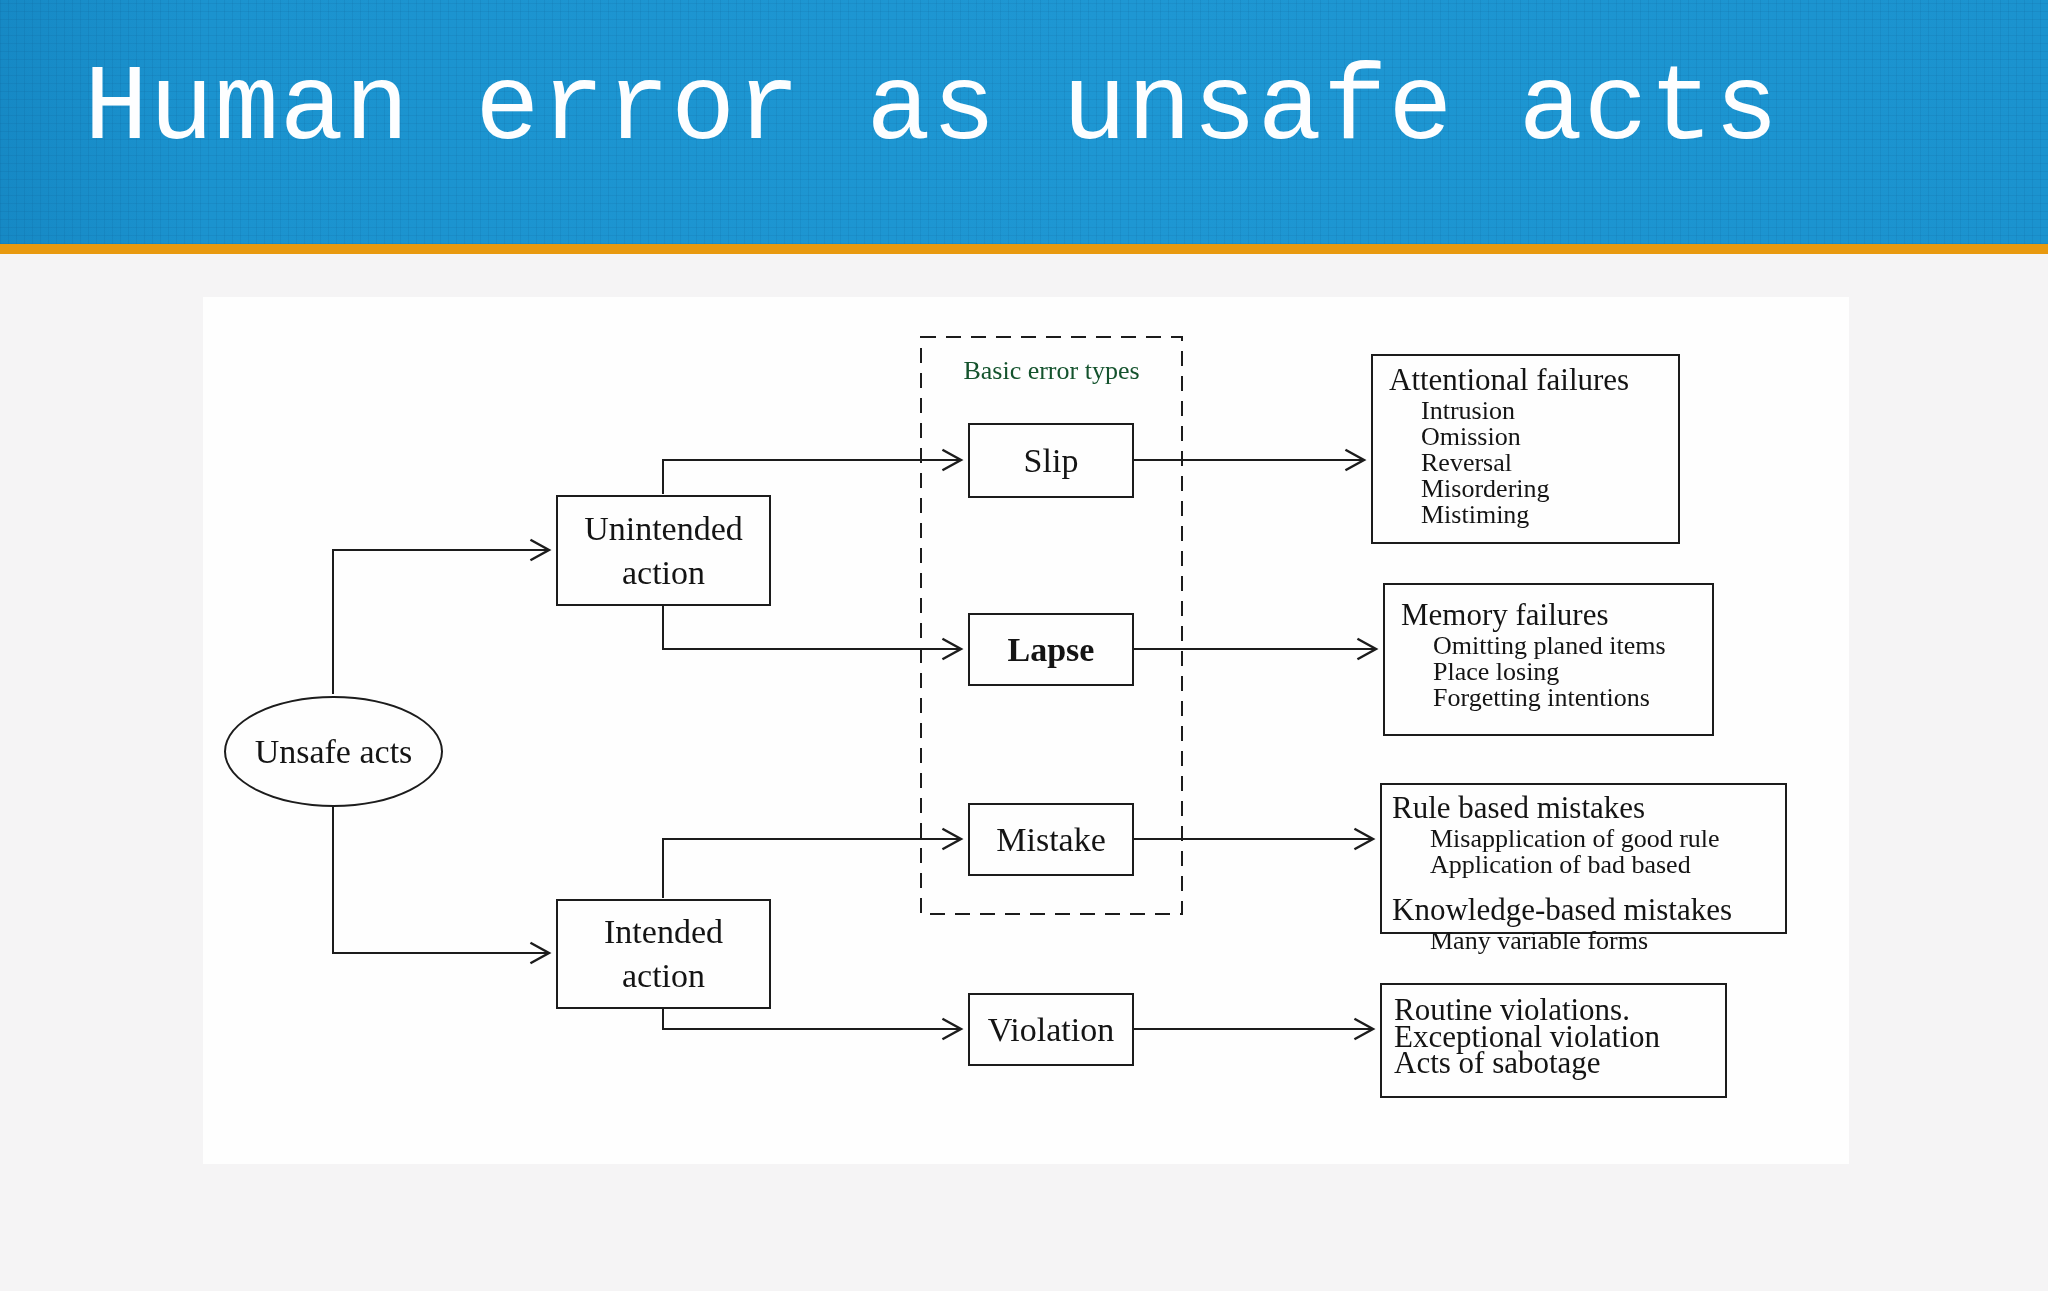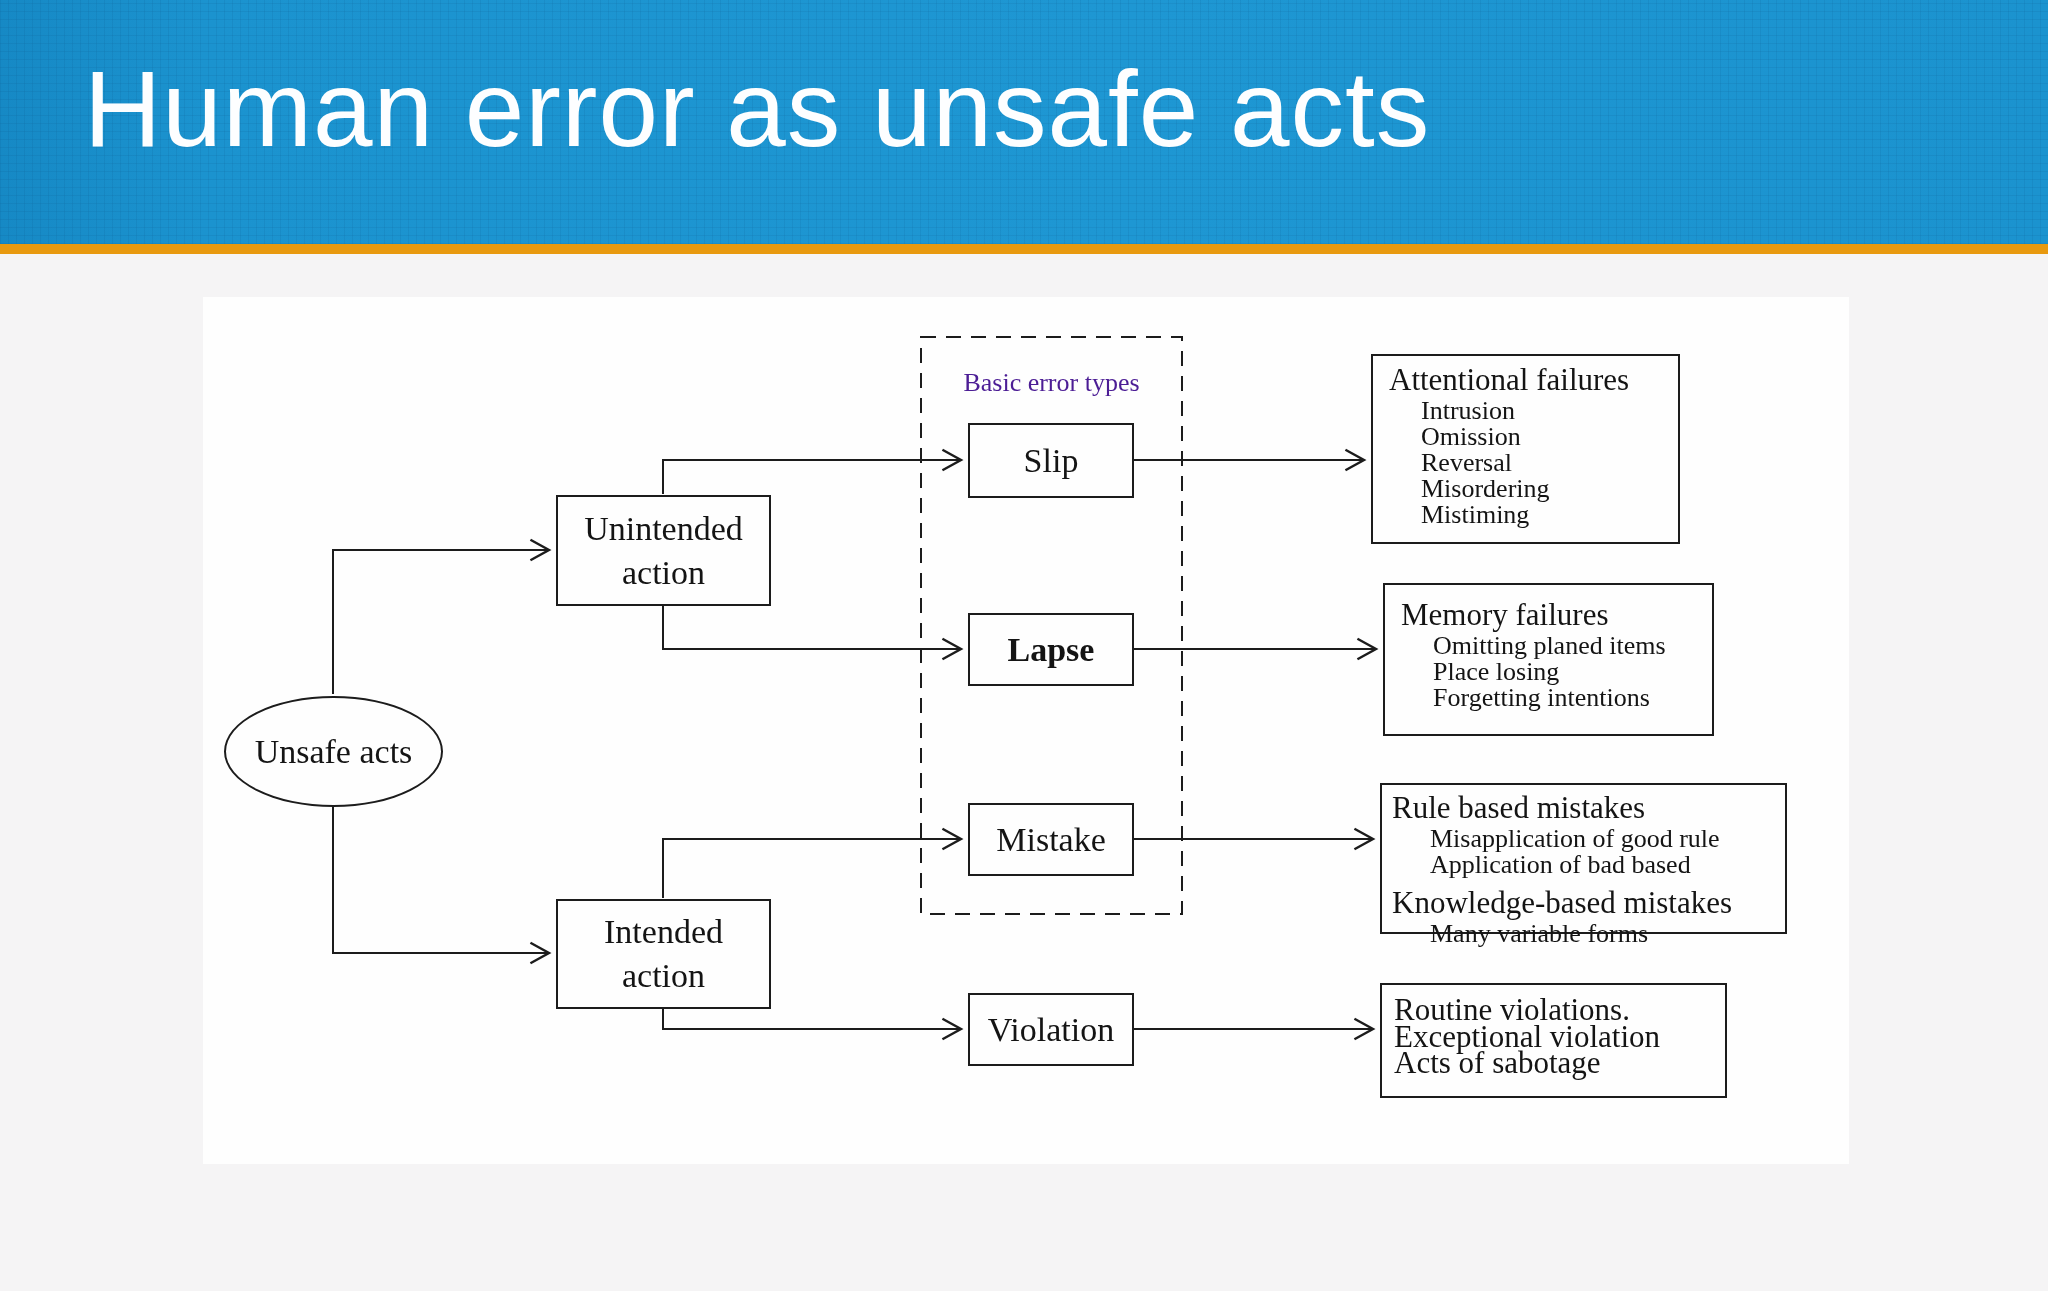--- a/index.html
+++ b/index.html
@@ -26,21 +26,21 @@
       repeating-linear-gradient(0deg, rgba(8,70,120,0.10) 0 1px, rgba(255,255,255,0.0) 1px 8px),
       repeating-linear-gradient(90deg, rgba(8,70,120,0.10) 0 1px, rgba(255,255,255,0.0) 1px 8px),
       linear-gradient(90deg, #1689c5 0%, #1b93cf 10%, #1e97d3 55%, #1b93cf 100%);
     background-color: #1b94d0;
   }
   .title {
     position: absolute;
     left: 84px;
     top: 50px;
     margin: 0;
-    font-family: Liberation Sans, sans-serif;
+    font-family: Liberation Mono, monospace;
     font-weight: 300;
     font-size: 107px;
     line-height: 1.12;
     letter-spacing: 1px;
     color: #fdfeff;
     white-space: nowrap;
   }
   .accent-bar {
     position: absolute;
     left: 0; top: 244px;
@@ -76,25 +76,25 @@
   .node-unsafe     { left: 224px;  top: 696px; width: 219px; height: 111px; border-radius: 50%; }
   .node-unintended { left: 556px;  top: 495px; width: 215px; height: 111px; padding: 17px 24px; align-items: center; }
   .node-intended   { left: 556px;  top: 899px; width: 215px; height: 110px; padding: 0 24px; }
   .node-slip       { left: 968px;  top: 423px; width: 166px; height: 75px; }
   .node-lapse      { left: 968px;  top: 613px; width: 166px; height: 73px; font-weight: bold; }
   .node-mistake    { left: 968px;  top: 803px; width: 166px; height: 73px; }
   .node-violation  { left: 968px;  top: 993px; width: 166px; height: 73px; align-items: center; }
 
   .dashed-label {
     position: absolute;
-    left: 921px; top: 368px;
+    left: 921px; top: 356px;
     width: 261px;
     text-align: center;
     font-size: 26px;
-    color: #4c1d95;
+    color: #14532d;
   }
   
   .outcome {
     position: absolute;
     box-sizing: border-box;
     border: 2px solid #1c1c1c;
     background: #fefefe;
     overflow: visible;
     white-space: nowrap;
   }
@@ -106,21 +106,21 @@
   .outcome .it {
     font-size: 26px;
     line-height: 0.92;
     margin: 0 0 0 48px;
     padding-top: 2px;
   }
   .box-attentional { left: 1371px; top: 354px; width: 309px; height: 190px; padding-top: 8px; }
   .box-memory      { left: 1383px; top: 583px; width: 331px; height: 153px; padding-top: 14px; }
   .box-rule        { left: 1380px; top: 783px; width: 407px; height: 151px; padding-top: 7px; }
   .box-rule .hd    { margin-left: 10px; }
-  .box-rule .hd2   { margin-top: 10px; }
+  .box-rule .hd2   { margin-top: 17px; }
   .box-violations  { left: 1380px; top: 983px; width: 347px; height: 115px; padding-top: 12px; }
   .box-violations .vline {
     font-size: 31px;
     line-height: 0.86;
     margin: 0 0 0 12px;
   }
   
   .source {
     position: absolute;
     left: 205px; top: 1185px;

